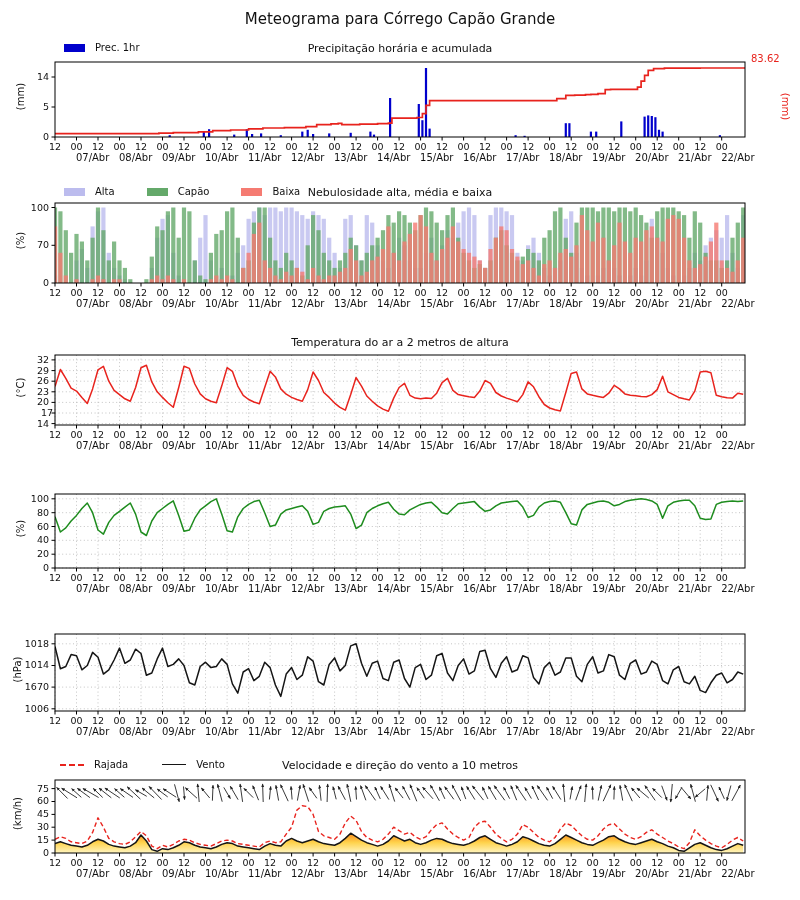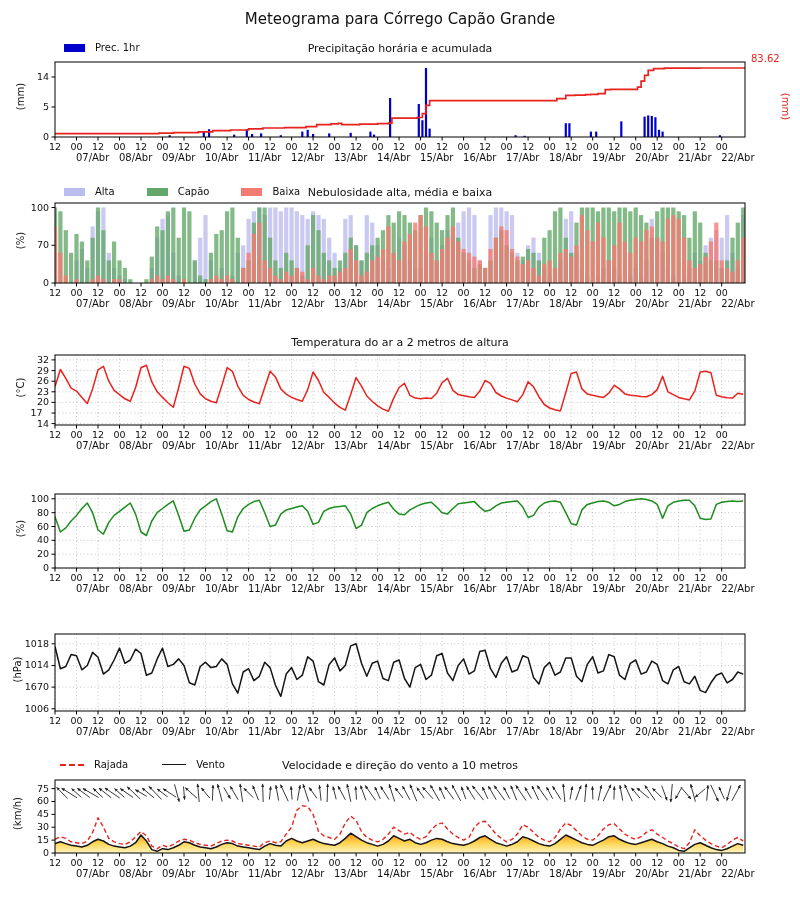--- a/index.html
+++ b/index.html
@@ -1083,21 +1083,21 @@
     <div class="daylab" style="left: 370.727px; top: 440px; width: 46px;">14/Abr</div>
     <div class="daylab" style="left: 413.74px; top: 440px; width: 46px;">15/Abr</div>
     <div class="daylab" style="left: 456.753px; top: 440px; width: 46px;">16/Abr</div>
     <div class="daylab" style="left: 499.766px; top: 440px; width: 46px;">17/Abr</div>
     <div class="daylab" style="left: 542.779px; top: 440px; width: 46px;">18/Abr</div>
     <div class="daylab" style="left: 585.792px; top: 440px; width: 46px;">19/Abr</div>
     <div class="daylab" style="left: 628.805px; top: 440px; width: 46px;">20/Abr</div>
     <div class="daylab" style="left: 671.818px; top: 440px; width: 46px;">21/Abr</div>
     <div class="daylab" style="left: 714.831px; top: 440px; width: 46px;">22/Abr</div>
     <div class="ytick" style="left: 0px; top: 417.586px; width: 49px;">14</div>
-    <div class="ytick" style="left: 12px; top: 406.98px; width: 49px; text-align: center;">17</div>
+    <div class="ytick" style="left: 4px; top: 406.98px; width: 49px;">17</div>
     <div class="ytick" style="left: 0px; top: 396.374px; width: 49px;">20</div>
     <div class="ytick" style="left: 0px; top: 385.768px; width: 49px;">23</div>
     <div class="ytick" style="left: 0px; top: 375.162px; width: 49px;">26</div>
     <div class="ytick" style="left: 0px; top: 364.556px; width: 49px;">29</div>
     <div class="ytick" style="left: 0px; top: 353.949px; width: 49px;">32</div>
     <div class="tick" style="left: 45px; top: 572px; width: 20px;">12</div>
     <div class="tick" style="left: 66.5065px; top: 572px; width: 20px;">00</div>
     <div class="tick" style="left: 88.013px; top: 572px; width: 20px;">12</div>
     <div class="tick" style="left: 109.519px; top: 572px; width: 20px;">00</div>
     <div class="tick" style="left: 131.026px; top: 572px; width: 20px;">12</div>

